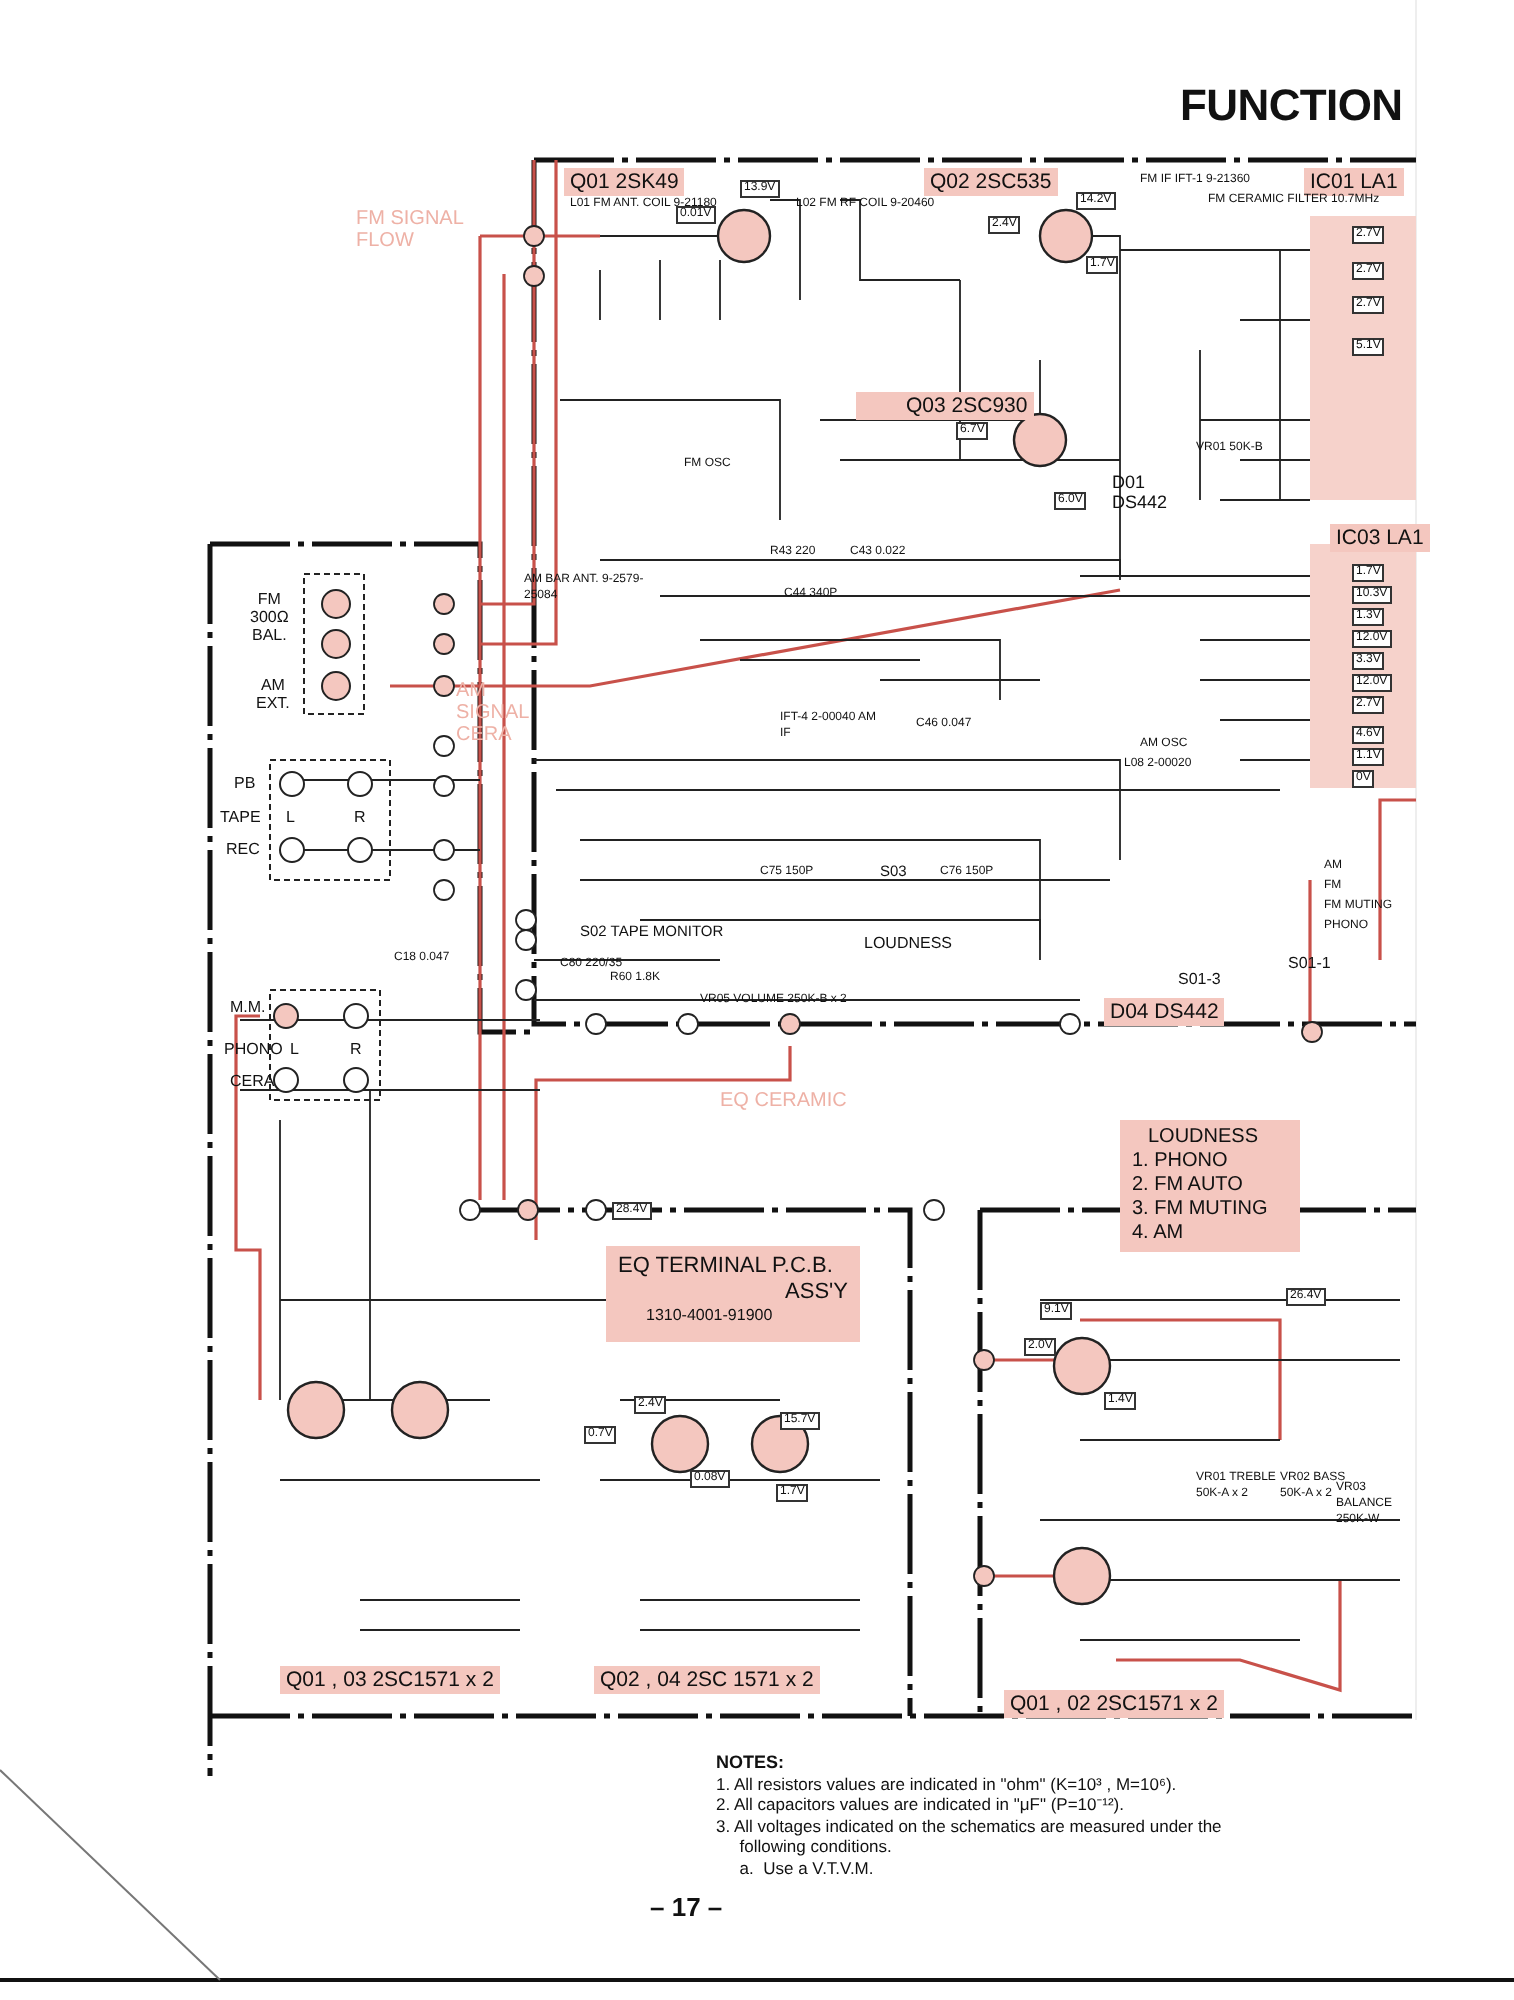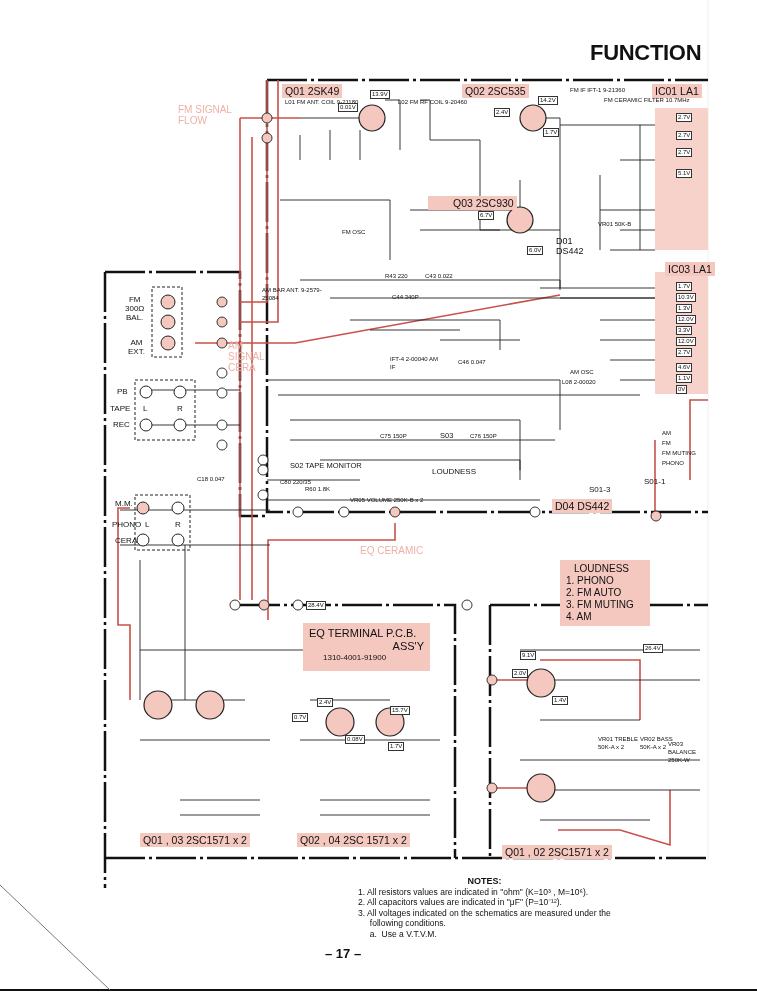--- a/index.html
+++ b/index.html
@@ -7,21 +7,21 @@
   #title{position:absolute;left:590px;top:40px;font-size:22px;font-weight:bold;letter-spacing:-0.3px;}
   #sheet{position:absolute;left:0;top:0;}
   .lbl{position:absolute;font-size:7px;line-height:8px;white-space:nowrap;}
   .hdr{position:absolute;font-size:10.5px;line-height:12px;padding:1px 3px;background:#f4c7bf;white-space:nowrap;}
   .flow{position:absolute;color:#eeb1a6;font-size:10px;line-height:11px;}
   .volt{position:absolute;font-size:6px;line-height:7px;border:1px solid #333;padding:0 1px;background:#fff;}
   #func{position:absolute;left:560px;top:560px;width:78px;background:#f4c7bf;font-size:10px;line-height:12px;padding:3px 6px;}
   #func div{white-space:nowrap;}
   #eqbox{position:absolute;left:303px;top:623px;width:115px;height:40px;background:#f4c7bf;padding:4px 6px;}
   #notes{position:absolute;left:358px;top:876px;font-size:8.5px;line-height:10.5px;}
-  #notes .h{font-weight:bold;font-size:9px;text-align:center;}
+  #notes .h{font-weight:bold;font-size:9px;}
   #pagenum{position:absolute;left:325px;top:946px;font-size:13px;font-weight:bold;}
 </style>
 </head>
 <body>
 
 <svg id="sheet" width="757" height="1000" viewBox="0 0 757 1000">
 
   <line x1="708" y1="0" x2="708" y2="860" stroke="#eee" stroke-width="1"></line>
 
   <rect x="655" y="108" width="53" height="142" fill="#f6d2cb"></rect>

